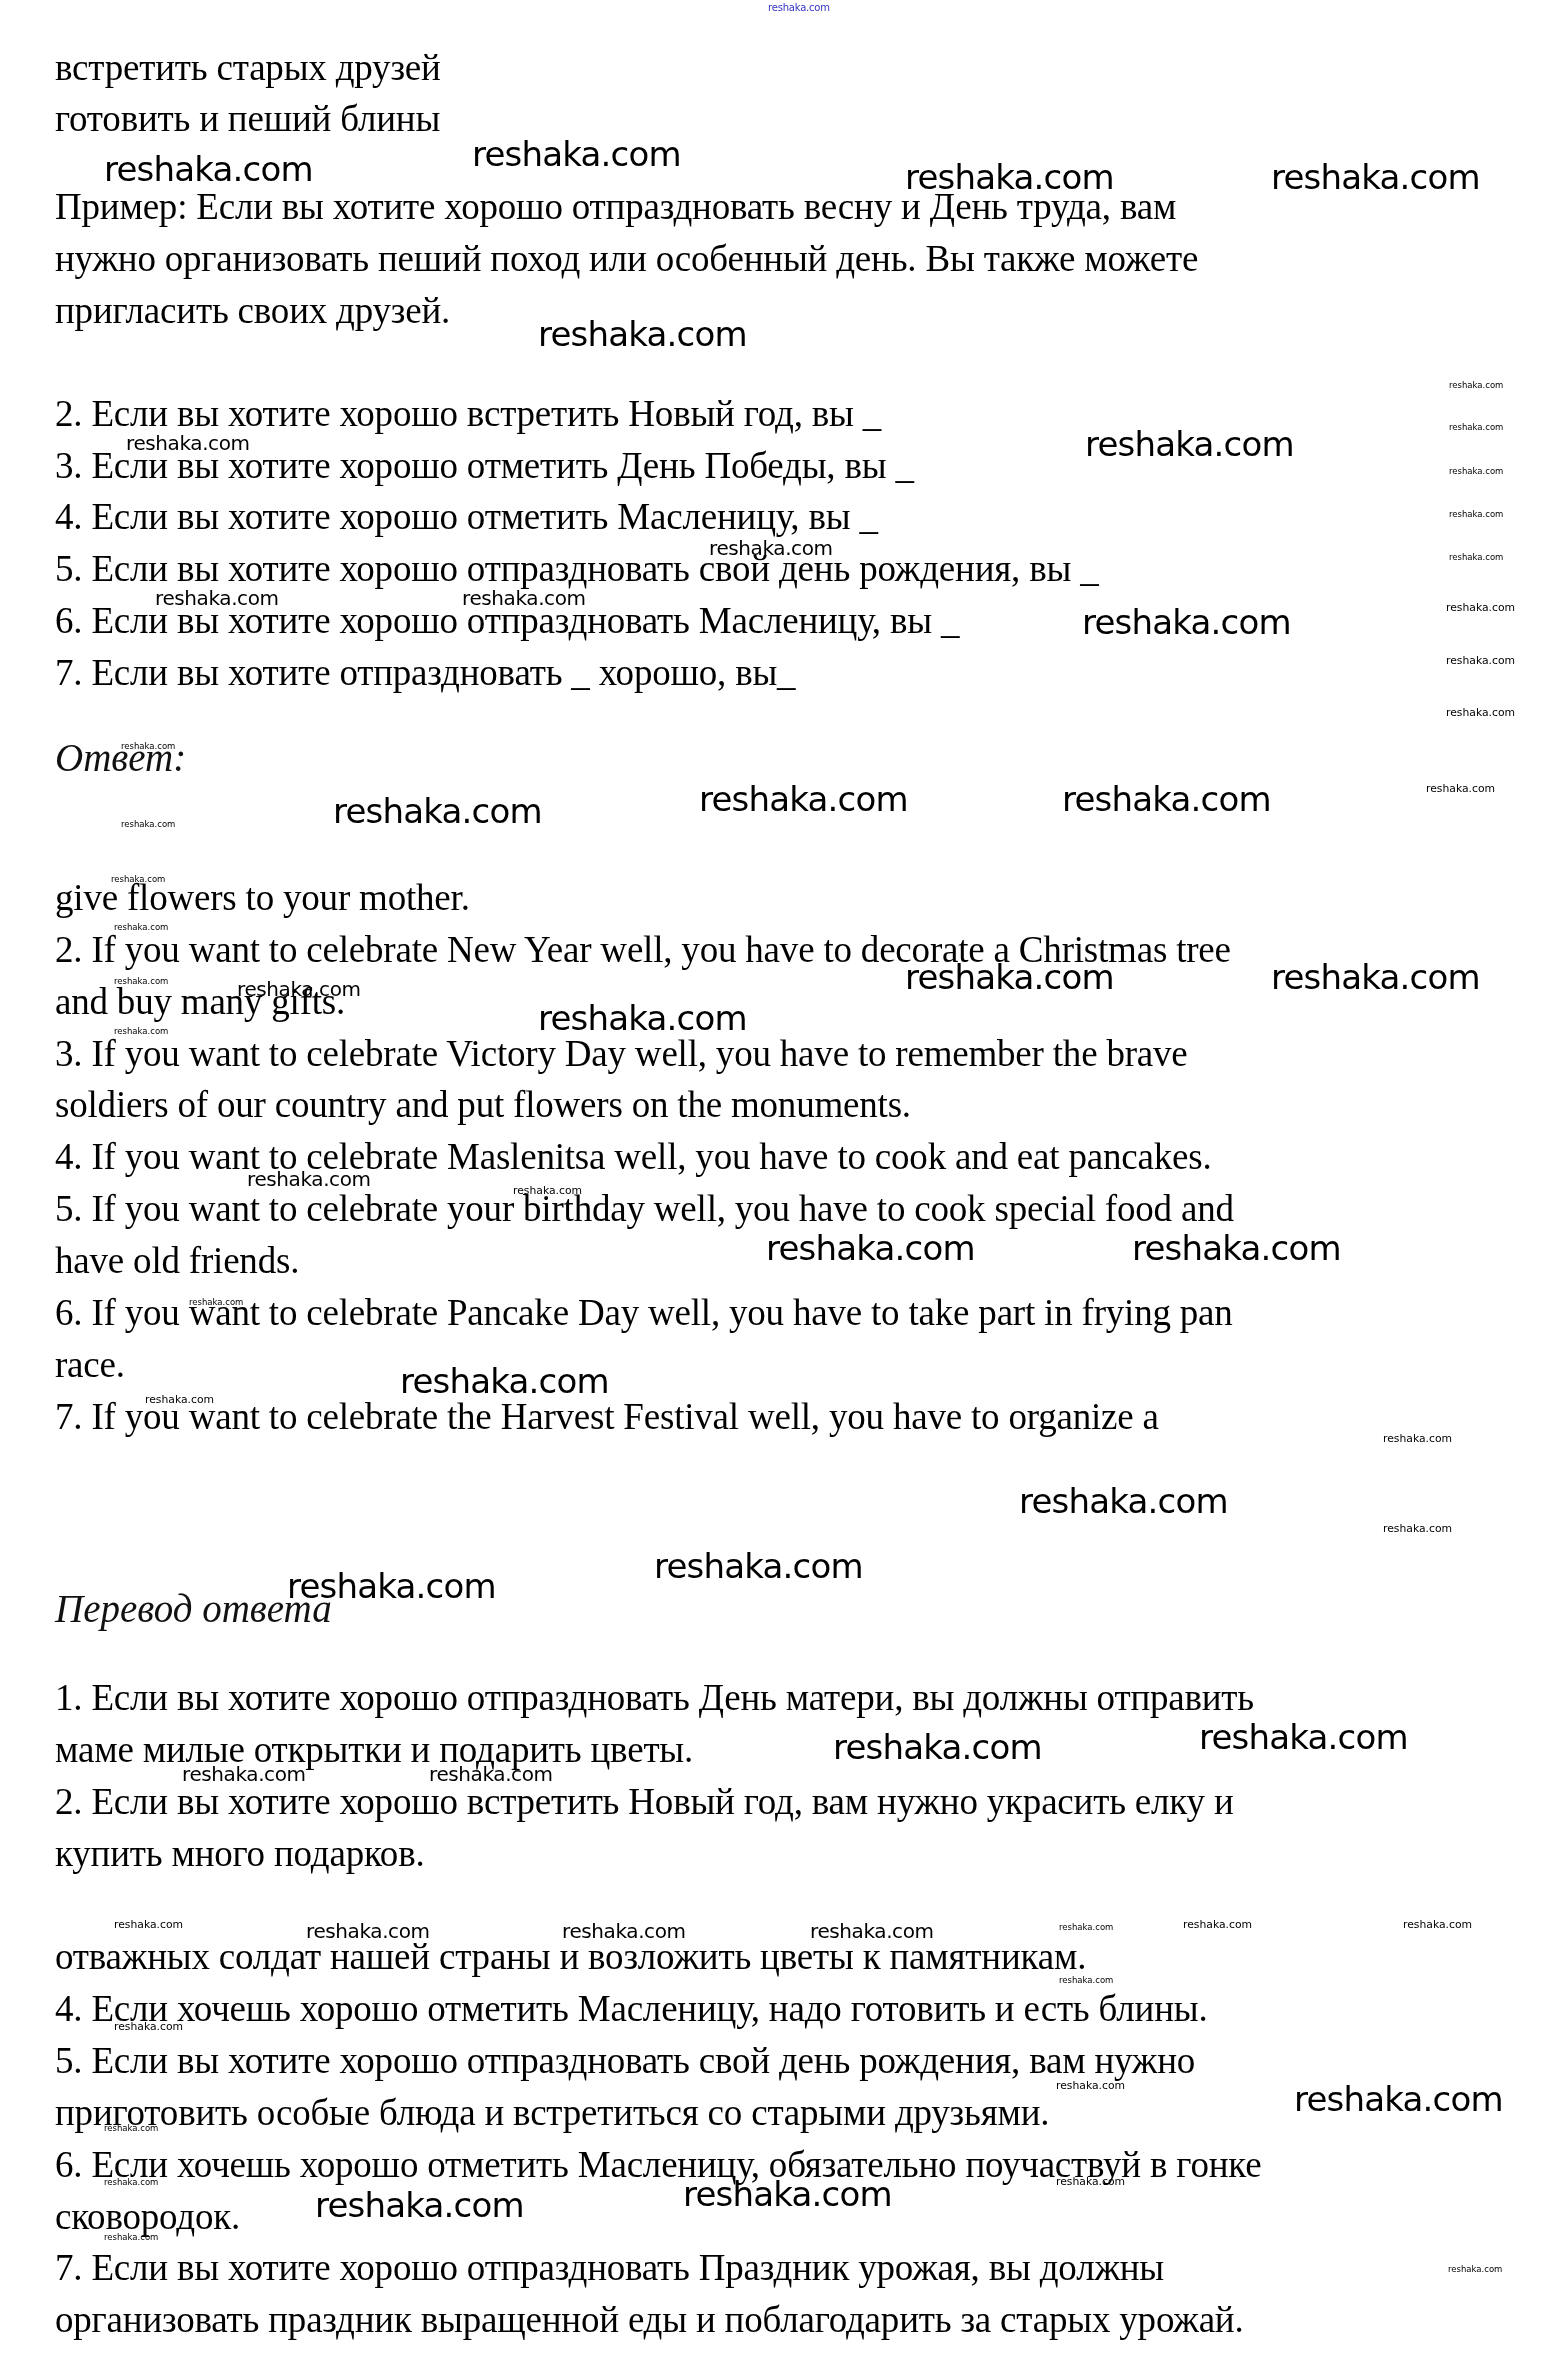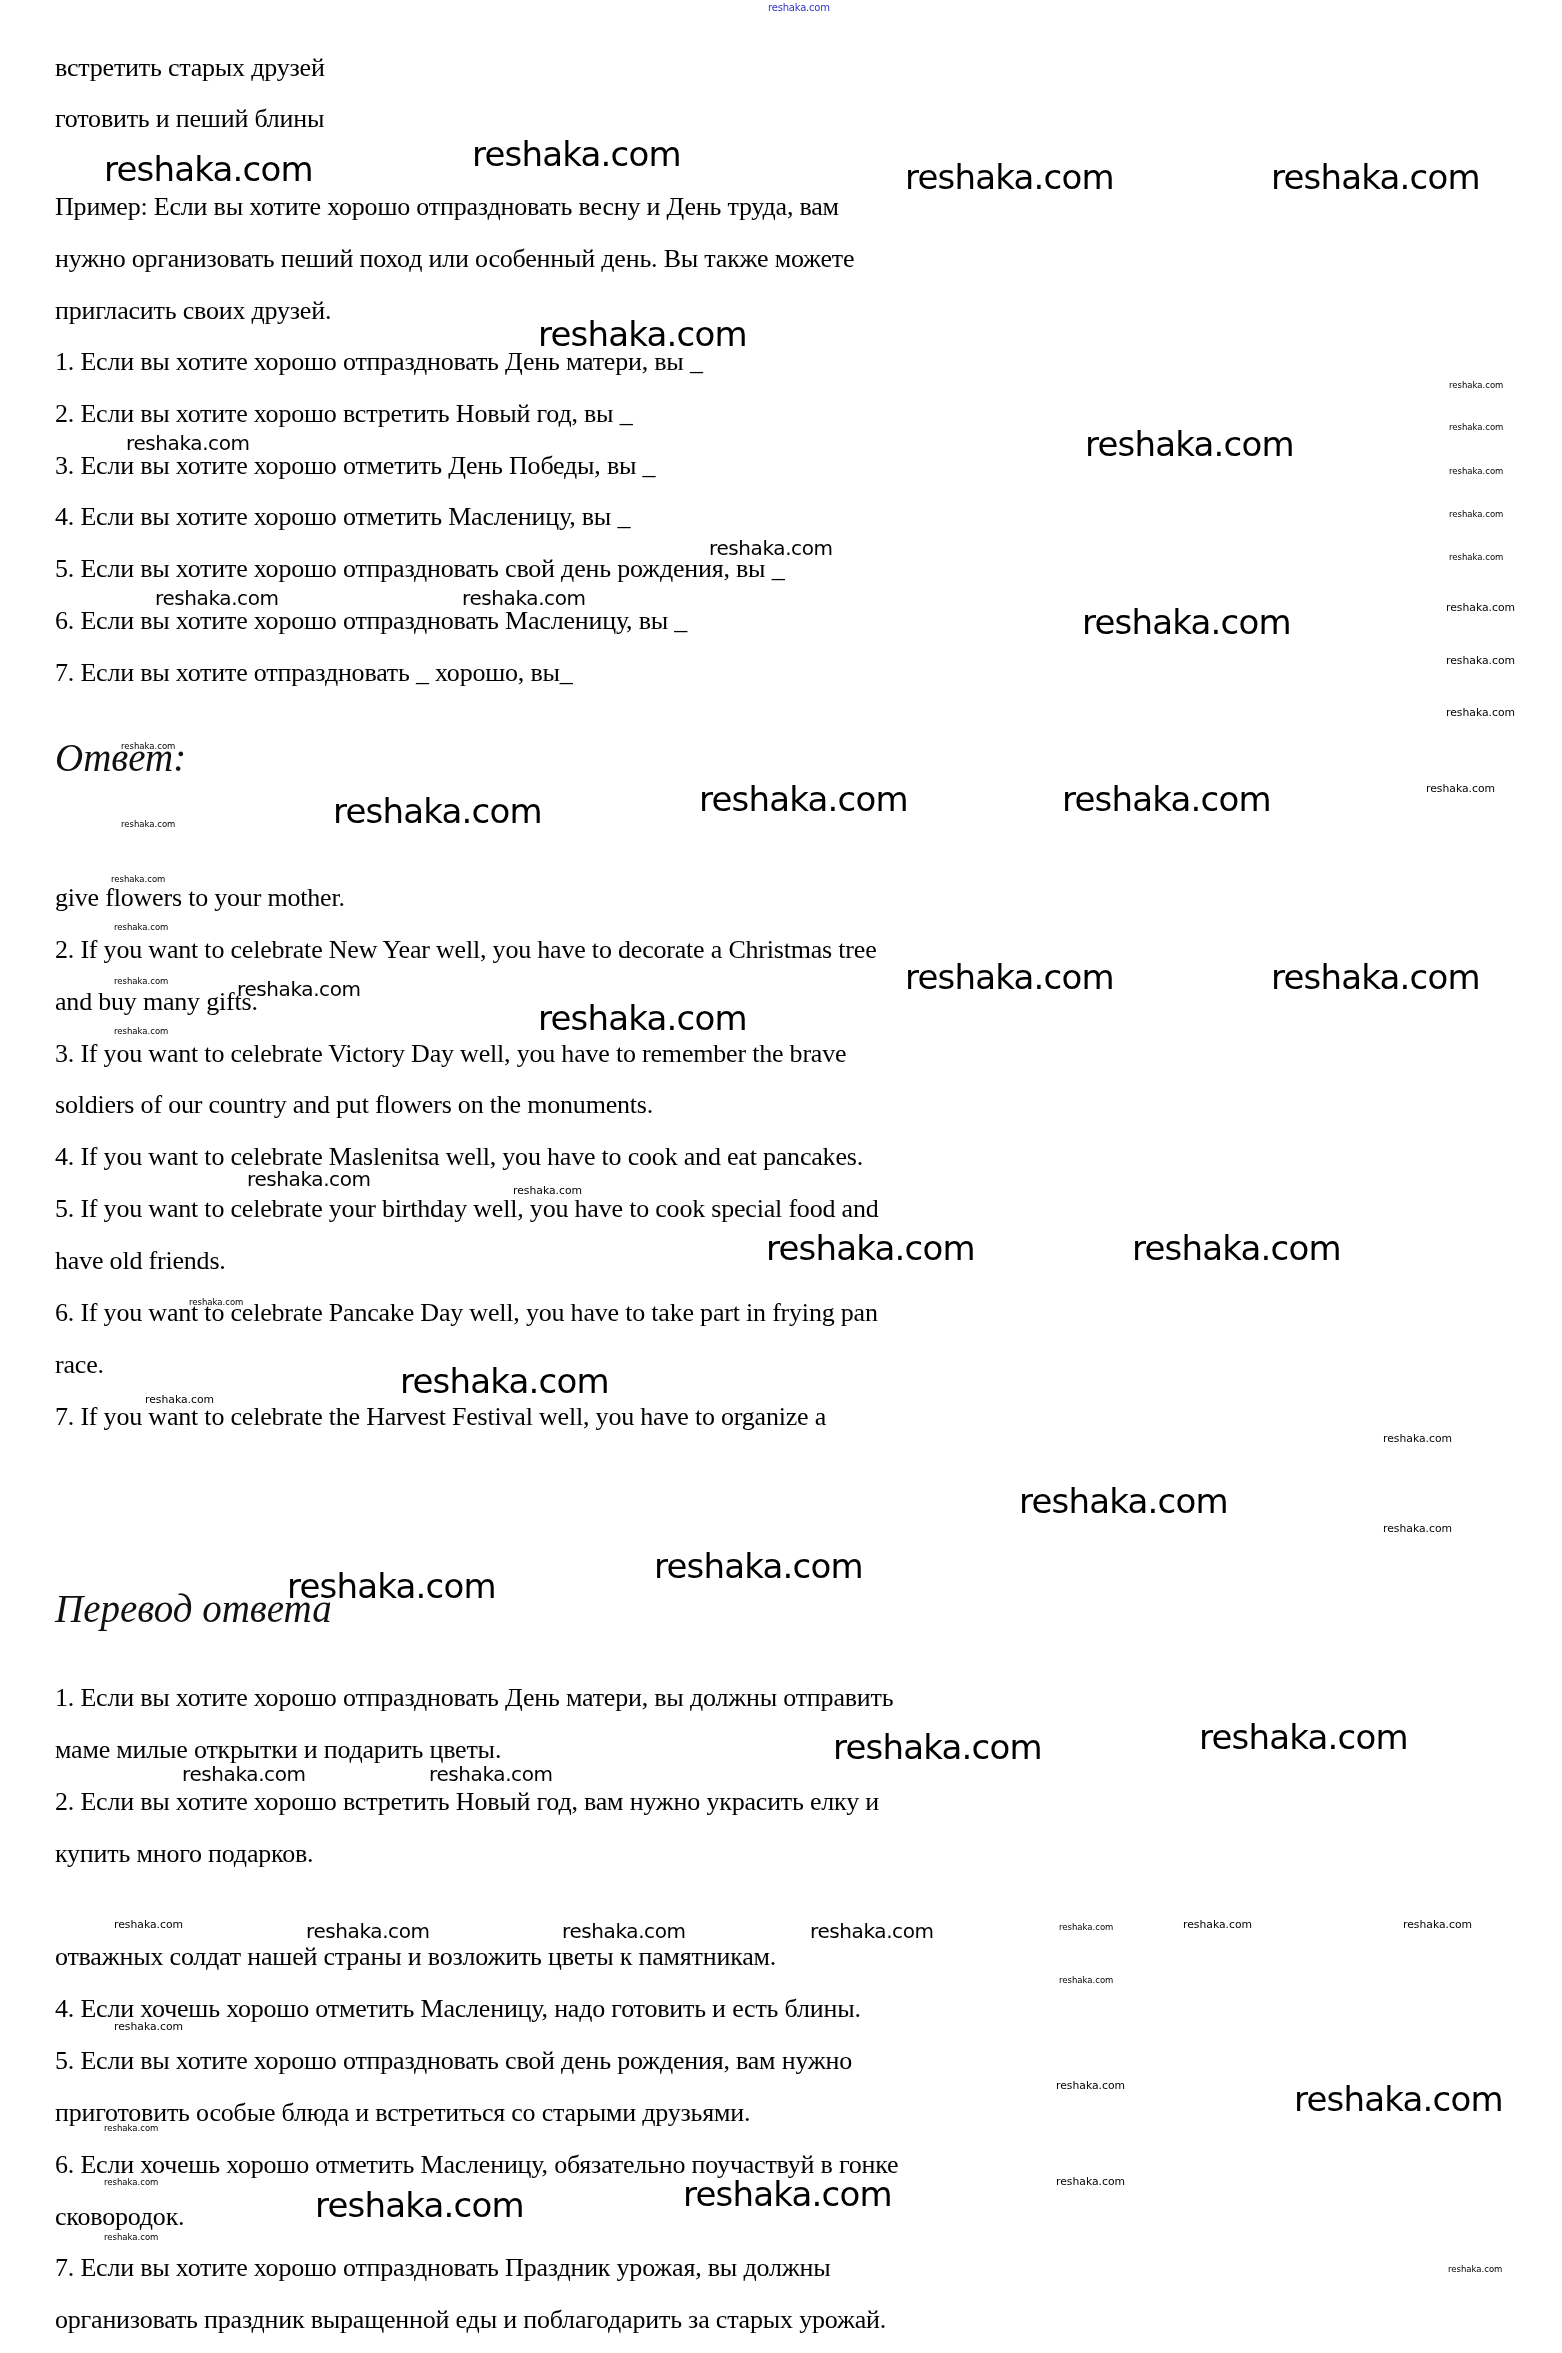--- a/index.html
+++ b/index.html
@@ -1,21 +1,21 @@
 <!DOCTYPE html>
 <html style="font-size:12.4px"><head>
   <meta charset="utf-8">
   <style>
     html, body { margin: 0; padding: 0; background: #ffffff; }
     body { width: 1562px; height: 2354px; position: relative; overflow: hidden; }
     .page { position: absolute; left: 16px; top: 0; width: 1562px; height: 1918px; margin-left: 11px; }
     .line {
       position: absolute; left: 28px;
       font-family: "Liberation Serif", "DejaVu Serif", serif;
-      font-size: 26px; line-height: 46px; color: #000; white-space: nowrap;
+      font-size: 37px; line-height: 46px; color: #000; white-space: nowrap;
       letter-spacing: -0.2px;
     }
     .heading {
       position: absolute; left: 28px;
       font-family: "Liberation Serif", "DejaVu Serif", serif;
       font-style: italic; font-size: 39px; line-height: 46px; color: #111;
       white-space: nowrap;
     }
     .wm {
       position: absolute; font-family: "DejaVu Sans", "Liberation Sans", sans-serif;
@@ -38,21 +38,20 @@
 
   <a class="top-link" href="#">reshaka.com</a>
 
   <div class="line" style="top:45px">встретить старых друзей</div>
   <div class="line" style="top:96px">готовить и пеший блины</div>
 
   <div class="line" style="top:184px">Пример: Если вы хотите хорошо отпраздновать весну и День труда, вам</div>
   <div class="line" style="top:236px">нужно организовать пеший поход или особенный день. Вы также можете</div>
   <div class="line" style="top:288px">пригласить своих друзей.</div>
 
-  <div class="line" style="top:339px">1. Если вы хотите хорошо отпраздновать День матери, вы _</div>
   <div class="line" style="top:391px">2. Если вы хотите хорошо встретить Новый год, вы _</div>
   <div class="line" style="top:443px">3. Если вы хотите хорошо отметить День Победы, вы _</div>
   <div class="line" style="top:494px">4. Если вы хотите хорошо отметить Масленицу, вы _</div>
   <div class="line" style="top:546px">5. Если вы хотите хорошо отпраздновать свой день рождения, вы _</div>
   <div class="line" style="top:598px">6. Если вы хотите хорошо отпраздновать Масленицу, вы _</div>
   <div class="line" style="top:650px">7. Если вы хотите отпраздновать _ хорошо, вы_</div>
 
   <div class="heading" style="top:735px">Ответ:</div>
   <div class="line" style="top:875px">give flowers to your mother.</div>
   <div class="line" style="top:927px">2. If you want to celebrate New Year well, you have to decorate a Christmas tree</div>

